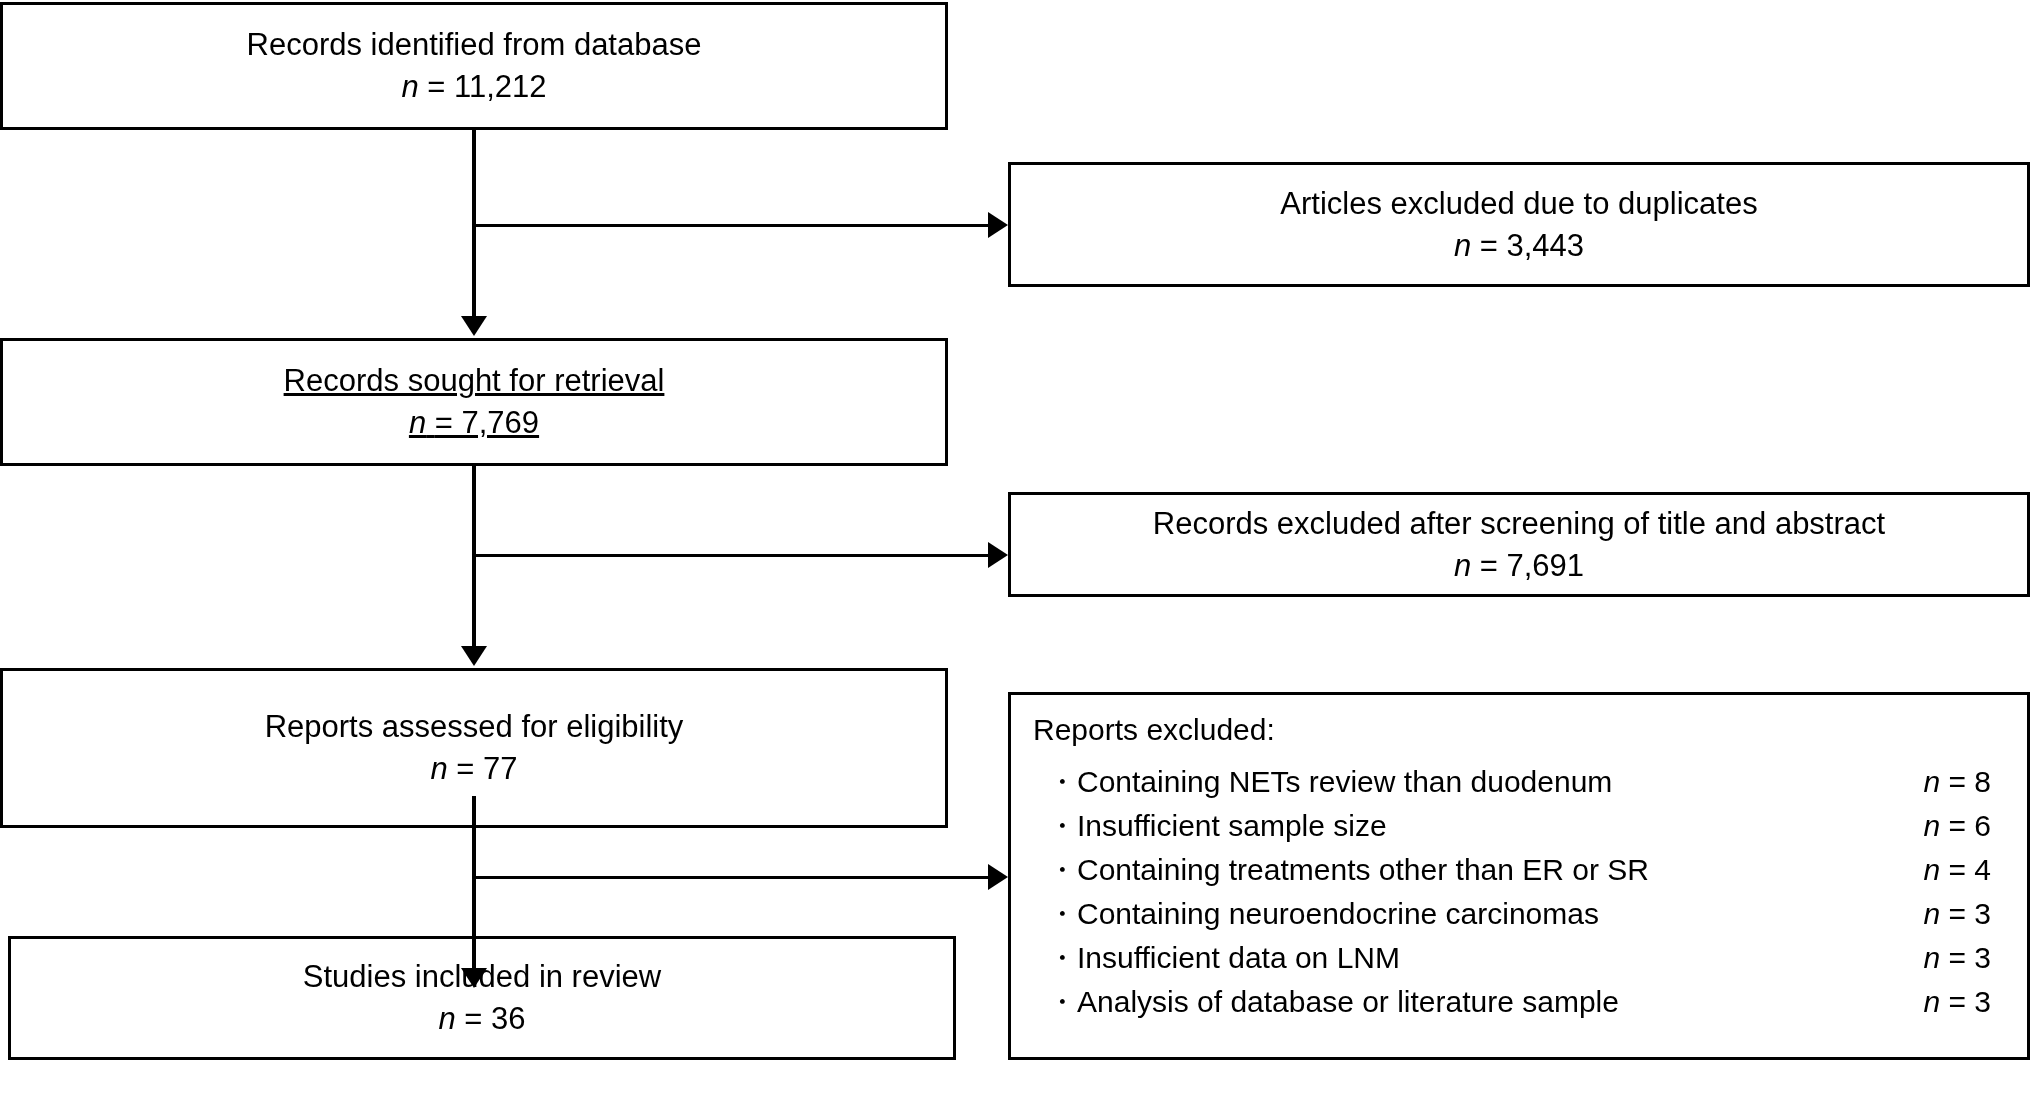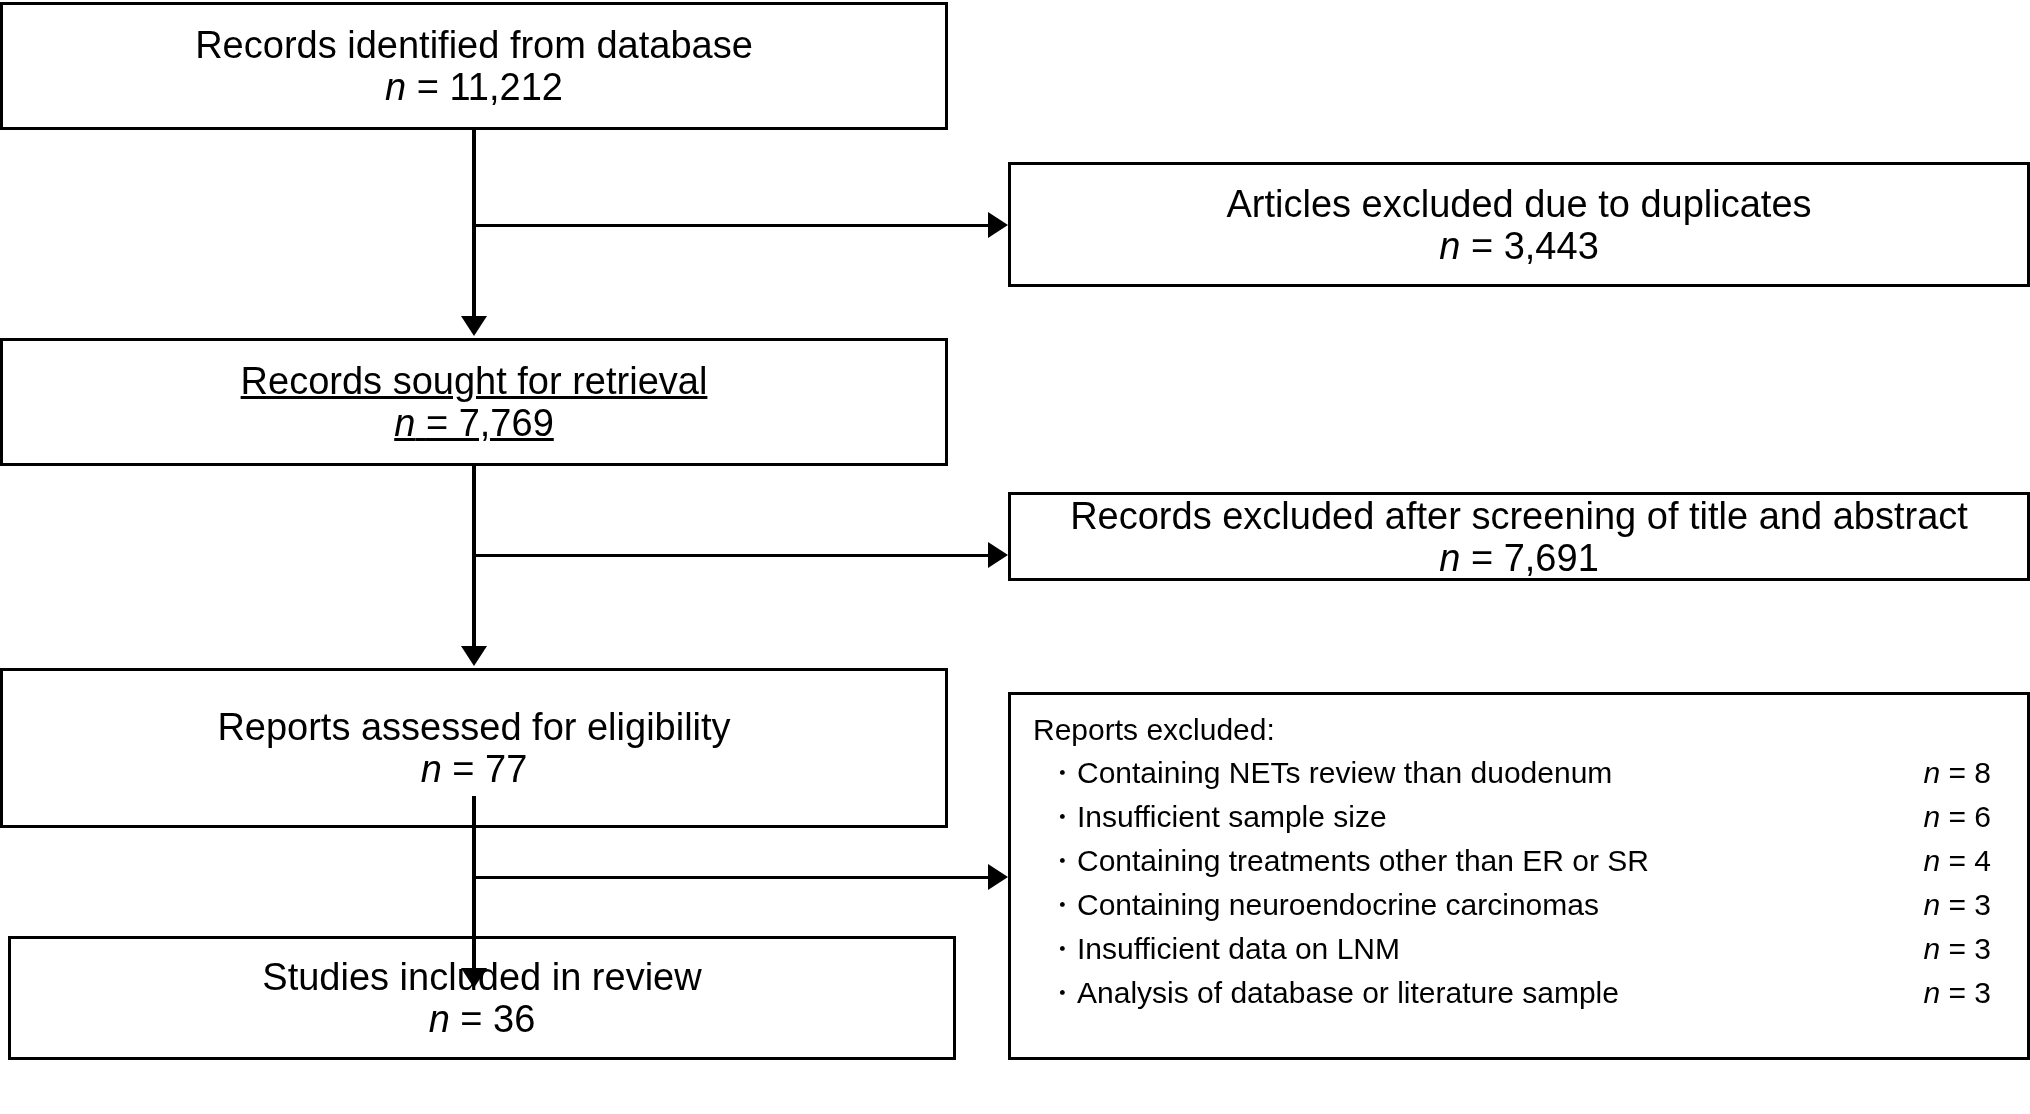--- a/index.html
+++ b/index.html
@@ -24,53 +24,53 @@
     border: 3px solid #000000;
     background: #ffffff;
     box-sizing: border-box;
     display: flex;
     flex-direction: column;
     justify-content: center;
     align-items: center;
   }
   .box .line1,
   .box .line2 {
-    font-size: 38px;
+    font-size: 31px;
     line-height: 42px;
     white-space: nowrap;
   }
   .ital {
     font-style: italic;
   }
   
   #box-identified { left: 0px;   top: 2px;   width: 948px; height: 128px; }
   #box-sought     { left: 0px;   top: 338px; width: 948px; height: 128px; text-decoration: underline; }
   #box-assessed   { left: 0px;   top: 668px; width: 948px; height: 160px; }
   #box-included   { left: 0px;   top: 936px; width: 948px; height: 124px; margin-left: 8px; }
 
   
   #box-dup        { left: 1008px; top: 162px; width: 1022px; height: 125px; }
-  #box-screen     { left: 1008px; top: 492px; width: 1022px; height: 89px; justify-content: space-between; }
+  #box-screen     { left: 1008px; top: 492px; width: 1022px; height: 105px; }
 
   #box-reports-excluded {
     left: 1008px;
     top: 692px;
     width: 1022px;
     height: 368px;
     border: 3px solid #000000;
     background: #ffffff;
     box-sizing: border-box;
     position: absolute;
     padding: 14px 20px 10px 22px;
     display: block;
   }
   #box-reports-excluded .re-title {
     font-size: 30px;
     line-height: 41px;
-    margin-bottom: 1px;
+    margin-bottom: 10px;
   }
   .re-row {
     display: flex;
     justify-content: space-between;
     align-items: baseline;
     font-size: 30px;
     line-height: 44px;
     white-space: nowrap;
     padding-left: 14px;
   }

